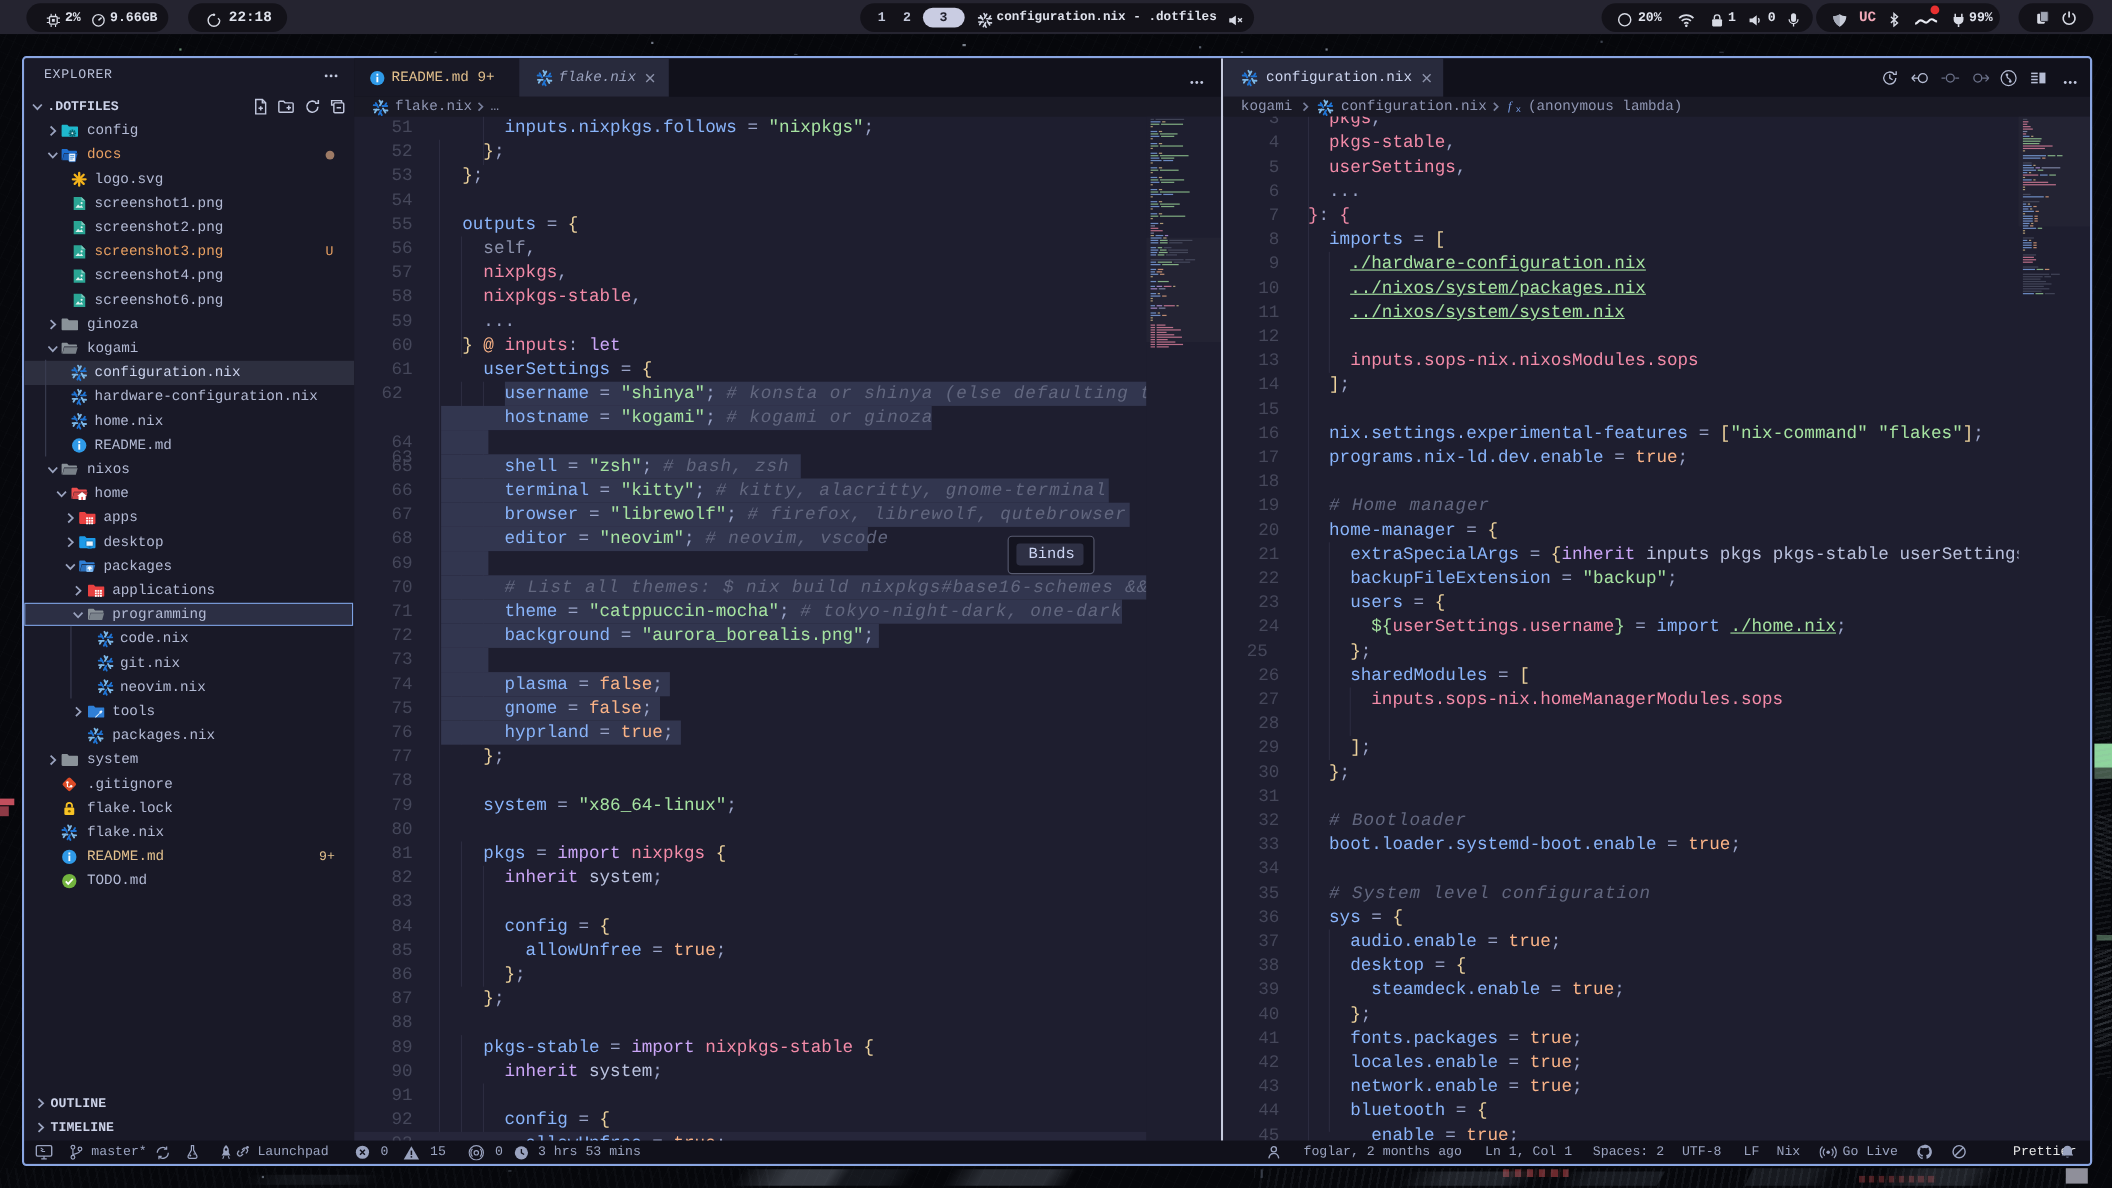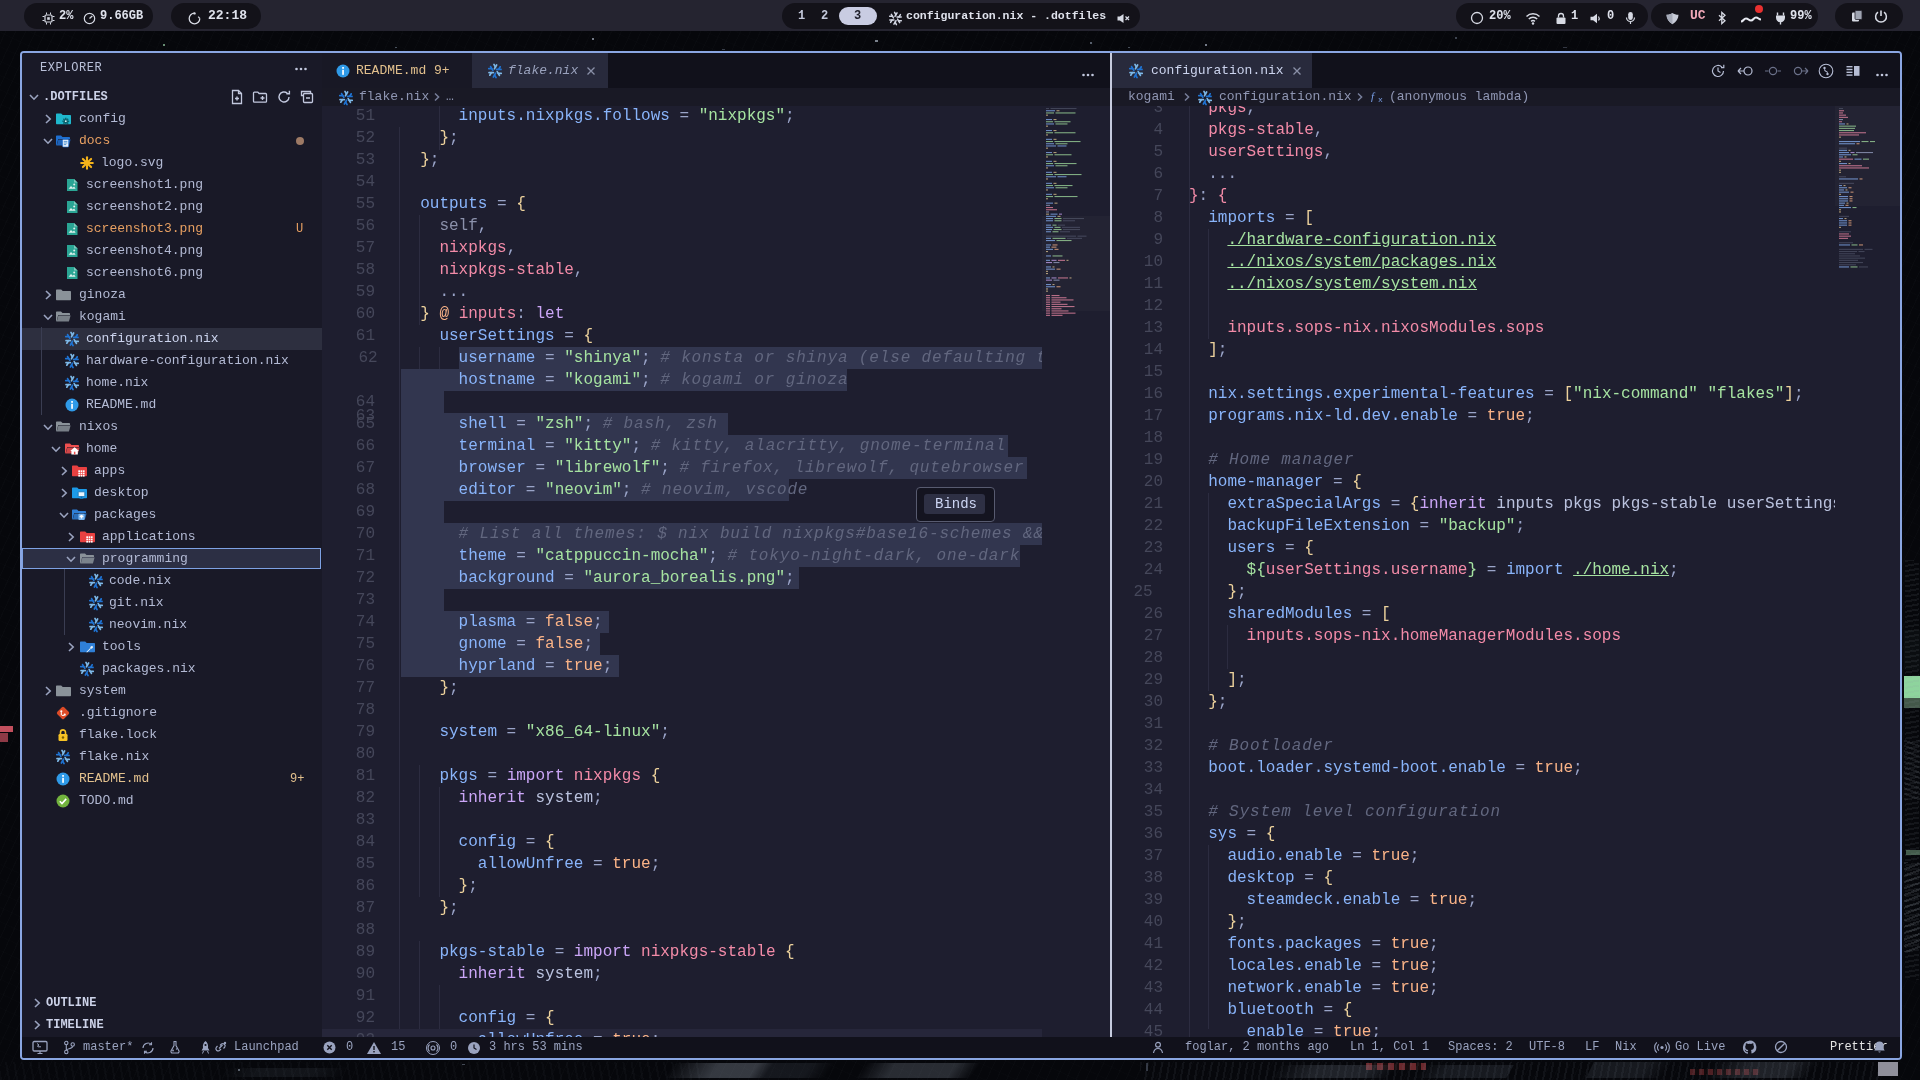--- a/index.html
+++ b/index.html
@@ -270,21 +270,21 @@
         <div class="row" style="top:76.5px;"><span class="chev" style="left:19px;"><svg width="14" height="14" viewBox="0 0 14 14">
               <path d="M3 5l4 4.2L11 5" stroke="#9aa3bf" stroke-width="1.6" fill="none"></path>
             </svg></span><span class="ic" style="left:33px;top:3px;"><svg width="16" height="16" viewBox="0 0 16 16">
               <path d="M1 3.5c0-.6.4-1 1-1h4l1.5 1.6H14c.6 0 1 .4 1 1V6H3.2L1.6 12.6c-.4 0-.6-.4-.6-.9z" fill="#1e6fd0"></path>
               <path d="M3.4 6.6h12.2l-1.7 6H1.8z" fill="#1e6fd0" opacity="0.85"></path>
               <rect x="7.6" y="6.4" width="6" height="7.6" rx="0.8" fill="#e8f1fc" stroke="#1e6fd0" stroke-width="0.6"></rect>
               <g stroke="#5b9bd5" stroke-width="1">
                 <path d="M8.8 8.4h3.6M8.8 10h3.6M8.8 11.6h2.4"></path>
               </g>
             </svg></span><span class="nm" style="left:57px;color:#e8a062;">docs</span><span class="abs" style="left:274px;top:7px;width:8px;height:8px;border-radius:50%;background:#9d7a65;"></span></div>
-        <div class="row" style="top:98.5px;margin-left:15px;"><span class="ic" style="left:42px;top:3px;"><svg width="16" height="16" viewBox="0 0 16 16">
+        <div class="row" style="top:98.5px;"><span class="ic" style="left:42px;top:3px;"><svg width="16" height="16" viewBox="0 0 16 16">
               <g stroke="#f4b31b" stroke-width="2.1" stroke-linecap="round">
                 <path d="M8 2.2v11.6"></path>
                 <path d="M2.2 8h11.6"></path>
                 <path d="M3.9 3.9l8.2 8.2"></path>
                 <path d="M12.1 3.9l-8.2 8.2"></path>
               </g>
             </svg></span><span class="nm" style="left:64px;">logo.svg</span></div>
         <div class="row" style="top:120.5px;"><span class="ic" style="left:42px;top:3px;"><svg width="16" height="16" viewBox="0 0 16 16">
               <path d="M3 2h7l3.5 3.5V14H3z" fill="#2aa594"></path>
               <path d="M10 2l3.5 3.5H10z" fill="#7fcabe"></path>
@@ -745,21 +745,21 @@
         <div class="cl" style="left:79.0px;top:131px;"><span>&nbsp;&nbsp;&nbsp;&nbsp;</span><span class="p">nixpkgs</span><span class="o">,</span></div>
         <div class="ln" style="left:13px;top:153px;">58</div>
         <div class="cl" style="left:79.0px;top:153px;"><span>&nbsp;&nbsp;&nbsp;&nbsp;</span><span class="p">nixpkgs-stable</span><span class="o">,</span></div>
         <div class="ln" style="left:13px;top:175px;">59</div>
         <div class="cl" style="left:79.0px;top:175px;"><span>&nbsp;&nbsp;&nbsp;&nbsp;</span><span class="o">...</span></div>
         <div class="ln" style="left:13px;top:197px;">60</div>
         <div class="cl" style="left:79.0px;top:197px;"><span>&nbsp;&nbsp;</span><span class="y">}</span><span class="pe"> @ </span><span class="p">inputs</span><span class="o">:</span><span class="m"> let</span></div>
         <div class="ln" style="left:13px;top:219px;">61</div>
         <div class="cl" style="left:79.0px;top:219px;"><span>&nbsp;&nbsp;&nbsp;&nbsp;</span><span class="b">userSettings</span><span class="o"> = </span><span class="y">{</span></div>
         <div class="sel" style="left:136.6px;top:241px;width:605.4px;"></div>
-        <div class="ln" style="left:26px;top:241px;text-align:center;">62</div>
+        <div class="ln" style="left:4px;top:241px;">62</div>
         <div class="cl" style="left:79.0px;top:241px;"><span>&nbsp;&nbsp;&nbsp;&nbsp;&nbsp;&nbsp;</span><span class="b">username</span><span class="o"> = </span><span class="g">"shinya"</span><span class="o">;</span> <span class="c"># konsta or shinya (else defaulting to</span></div>
         <div class="sel" style="left:79.0px;top:263px;width:445.5999999999999px;"></div>
         <div class="ln" style="left:13px;top:263px;margin-top:36px;">63</div>
         <div class="cl" style="left:79.0px;top:263px;"><span>&nbsp;&nbsp;&nbsp;&nbsp;&nbsp;&nbsp;</span><span class="b">hostname</span><span class="o"> = </span><span class="g">"kogami"</span><span class="o">;</span> <span class="c"># kogami or ginoza</span></div>
         <div class="sel" style="left:79.0px;top:285px;width:43.19999999999999px;"></div>
         <div class="ln" style="left:13px;top:285px;">64</div>
         <div class="cl" style="left:79.0px;top:285px;"></div>
         <div class="sel" style="left:79.0px;top:307px;width:326.8px;"></div>
         <div class="ln" style="left:13px;top:307px;">65</div>
         <div class="cl" style="left:79.0px;top:307px;"><span>&nbsp;&nbsp;&nbsp;&nbsp;&nbsp;&nbsp;</span><span class="b">shell</span><span class="o"> = </span><span class="g">"zsh"</span><span class="o">;</span> <span class="c"># bash, zsh</span></div>

